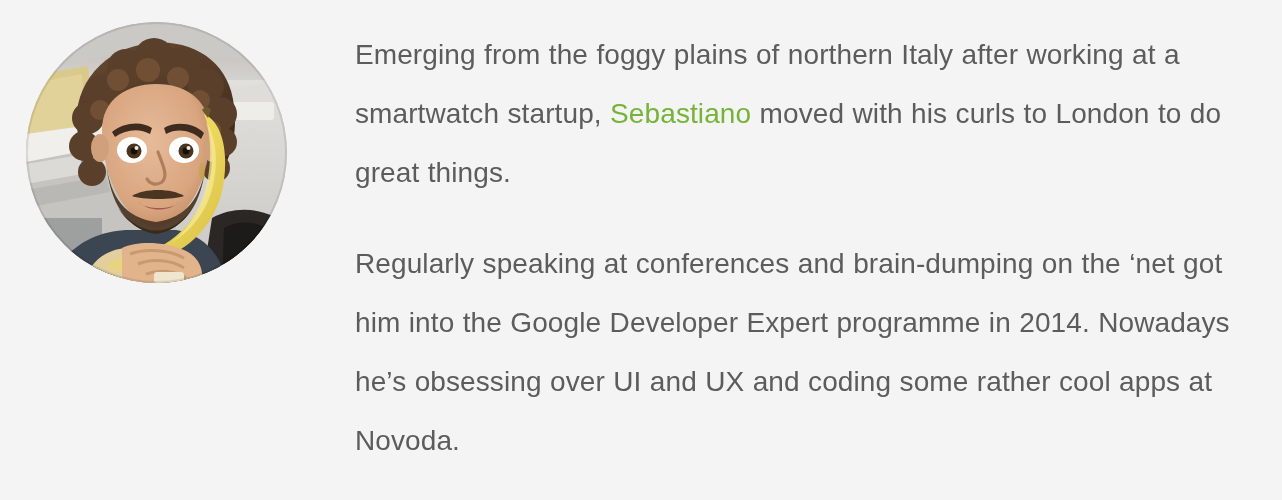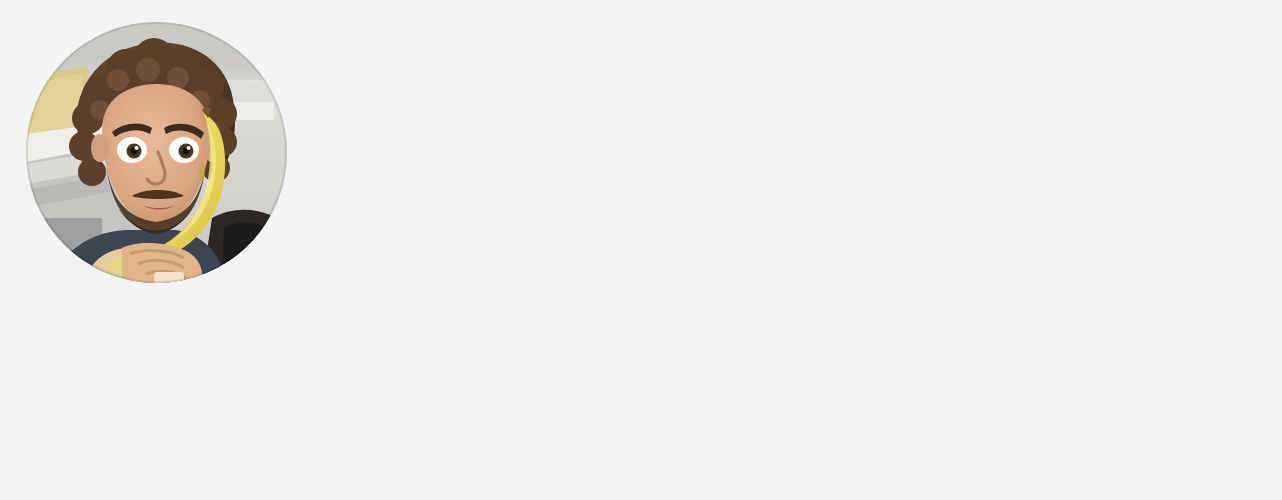--- a/index.html
+++ b/index.html
@@ -196,16 +196,18 @@
         <path d="M120 252 C134 247 150 249 160 256" fill="none" stroke="#c99a72" stroke-width="3"></path>
         <rect x="128" y="250" width="30" height="11" rx="3" fill="#efe6cd"></rect>
 
         <circle cx="130.5" cy="130.5" r="130.5" fill="none" stroke="#00000018" stroke-width="4"></circle>
       </g>
     </svg>
   </div>
 
   <div class="bio-text">
 
-
+    <p class="bio-paragraph"><span>Emerging from the foggy plains of northern Italy after working at a smartwatch startup, </span><a class="bio-link" href="#">Sebastiano</a><span> moved with his curls to London to do great things.</span></p>
+
+    <p class="bio-paragraph">Regularly speaking at conferences and brain-dumping on the ‘net got him into the Google Developer Expert programme in 2014. Nowadays he’s obsessing over UI and UX and coding some rather cool apps at Novoda.</p>
 
   </div>
 </div>
 
 </body></html>

